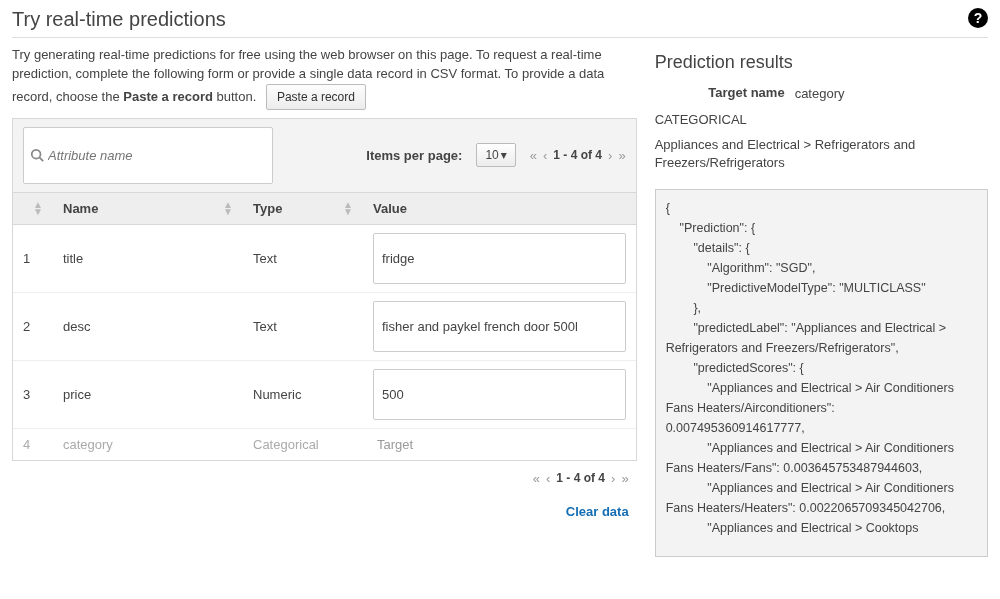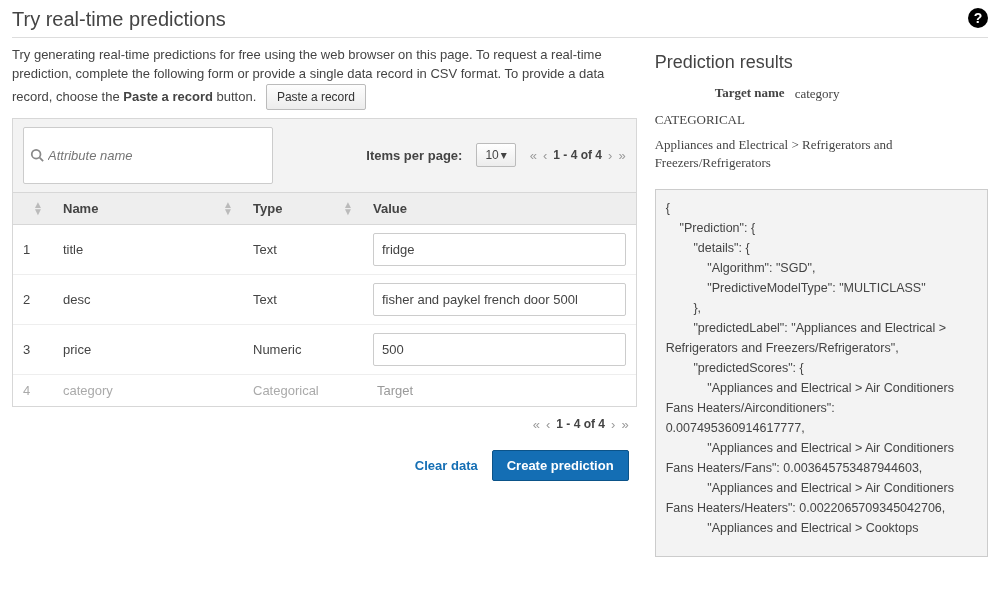--- a/index.html
+++ b/index.html
@@ -137,21 +137,21 @@
   }
   .data-table tbody tr:last-child td { border-bottom: none; }
   .data-table tbody tr.target-row td { color: #aaa; }
   .col-idx { width: 40px; color: #444; }
   .col-name { width: 190px; }
   .col-type { width: 120px; }
   .val-input {
     width: 100%;
     border: 1px solid #ccc;
     border-radius: 2px;
-    padding: 8px 8px;
+    padding: 17px 8px;
     font-size: 13px;
     color: #444;
     background: #fff;
   }
   .target-placeholder {
     color: #9a9a9a;
     padding-left: 4px;
   }
   .below-table-pager {
     display: flex;
@@ -188,21 +188,20 @@
   .results-title {
     font-size: 18px;
     font-weight: 400;
     color: #444;
     margin: 6px 0 12px;
   }
   .kv-row {
     display: flex;
     margin-bottom: 8px;
     font-size: 13px;
-    font-family: Liberation Serif, serif;
   }
   .kv-row .k {
     width: 42%;
     text-align: right;
     font-weight: 700;
     padding-right: 10px;
     color: #444;
   }
   .kv-row .v { flex: 1; color: #444; line-height: 1.35; }
   .json-box {
@@ -312,21 +311,20 @@
     <div class="below-table-pager pager">
       <span class="arrow">«</span>
       <span class="arrow">‹</span>
       <span class="range">1 - 4 of 4</span>
       <span class="arrow">›</span>
       <span class="arrow">»</span>
     </div>
 
     <div class="action-row">
       <button class="link-btn">Clear data</button>
-      <button class="btn-primary">Create prediction</button>
     </div>
   </div>
 
   <div class="right-col">
     <h2 class="results-title">Prediction results</h2>
 
     <div class="kv-row">
       <div class="k">Target name</div>
       <div class="v">category</div>
     </div>

